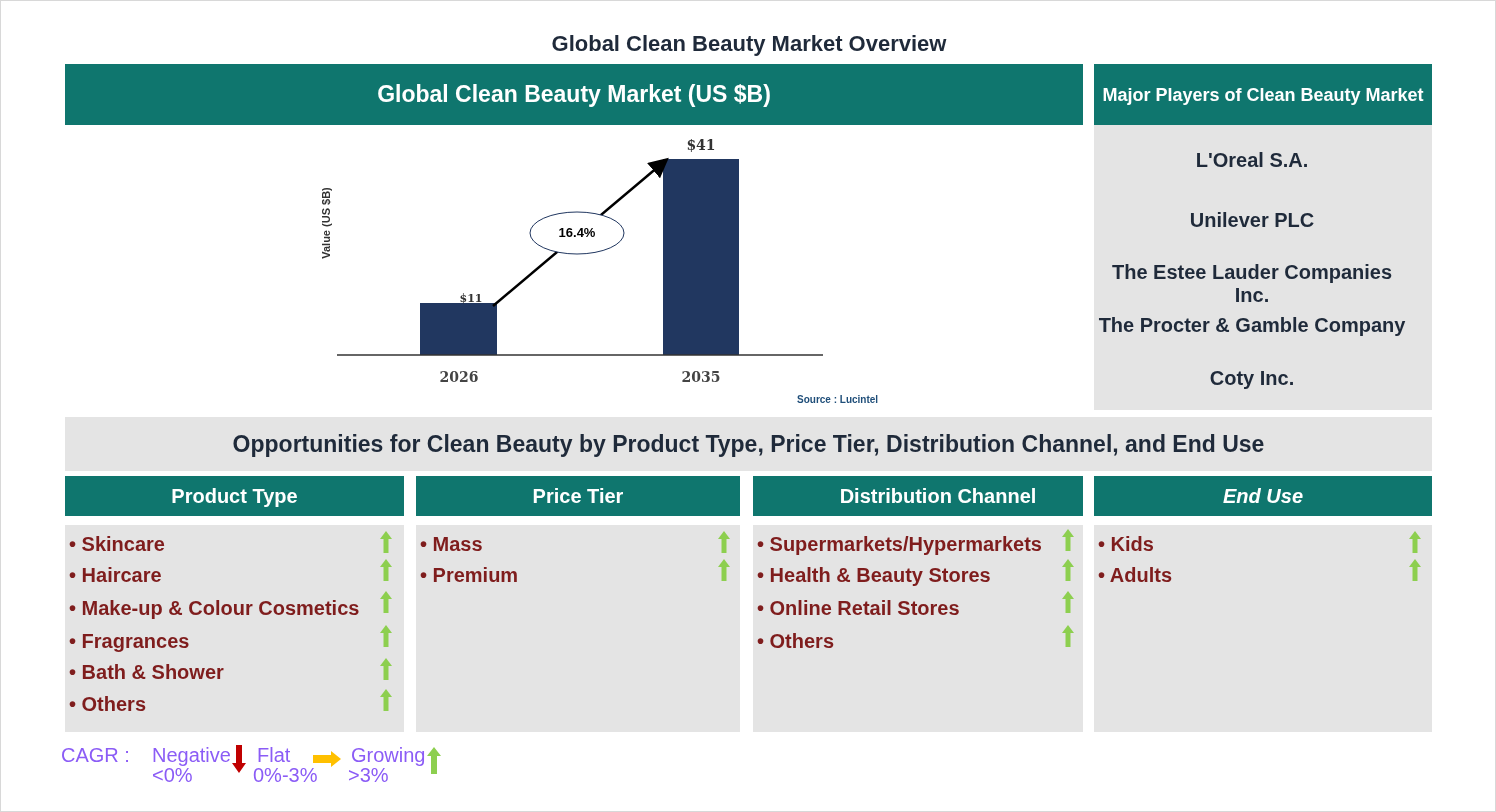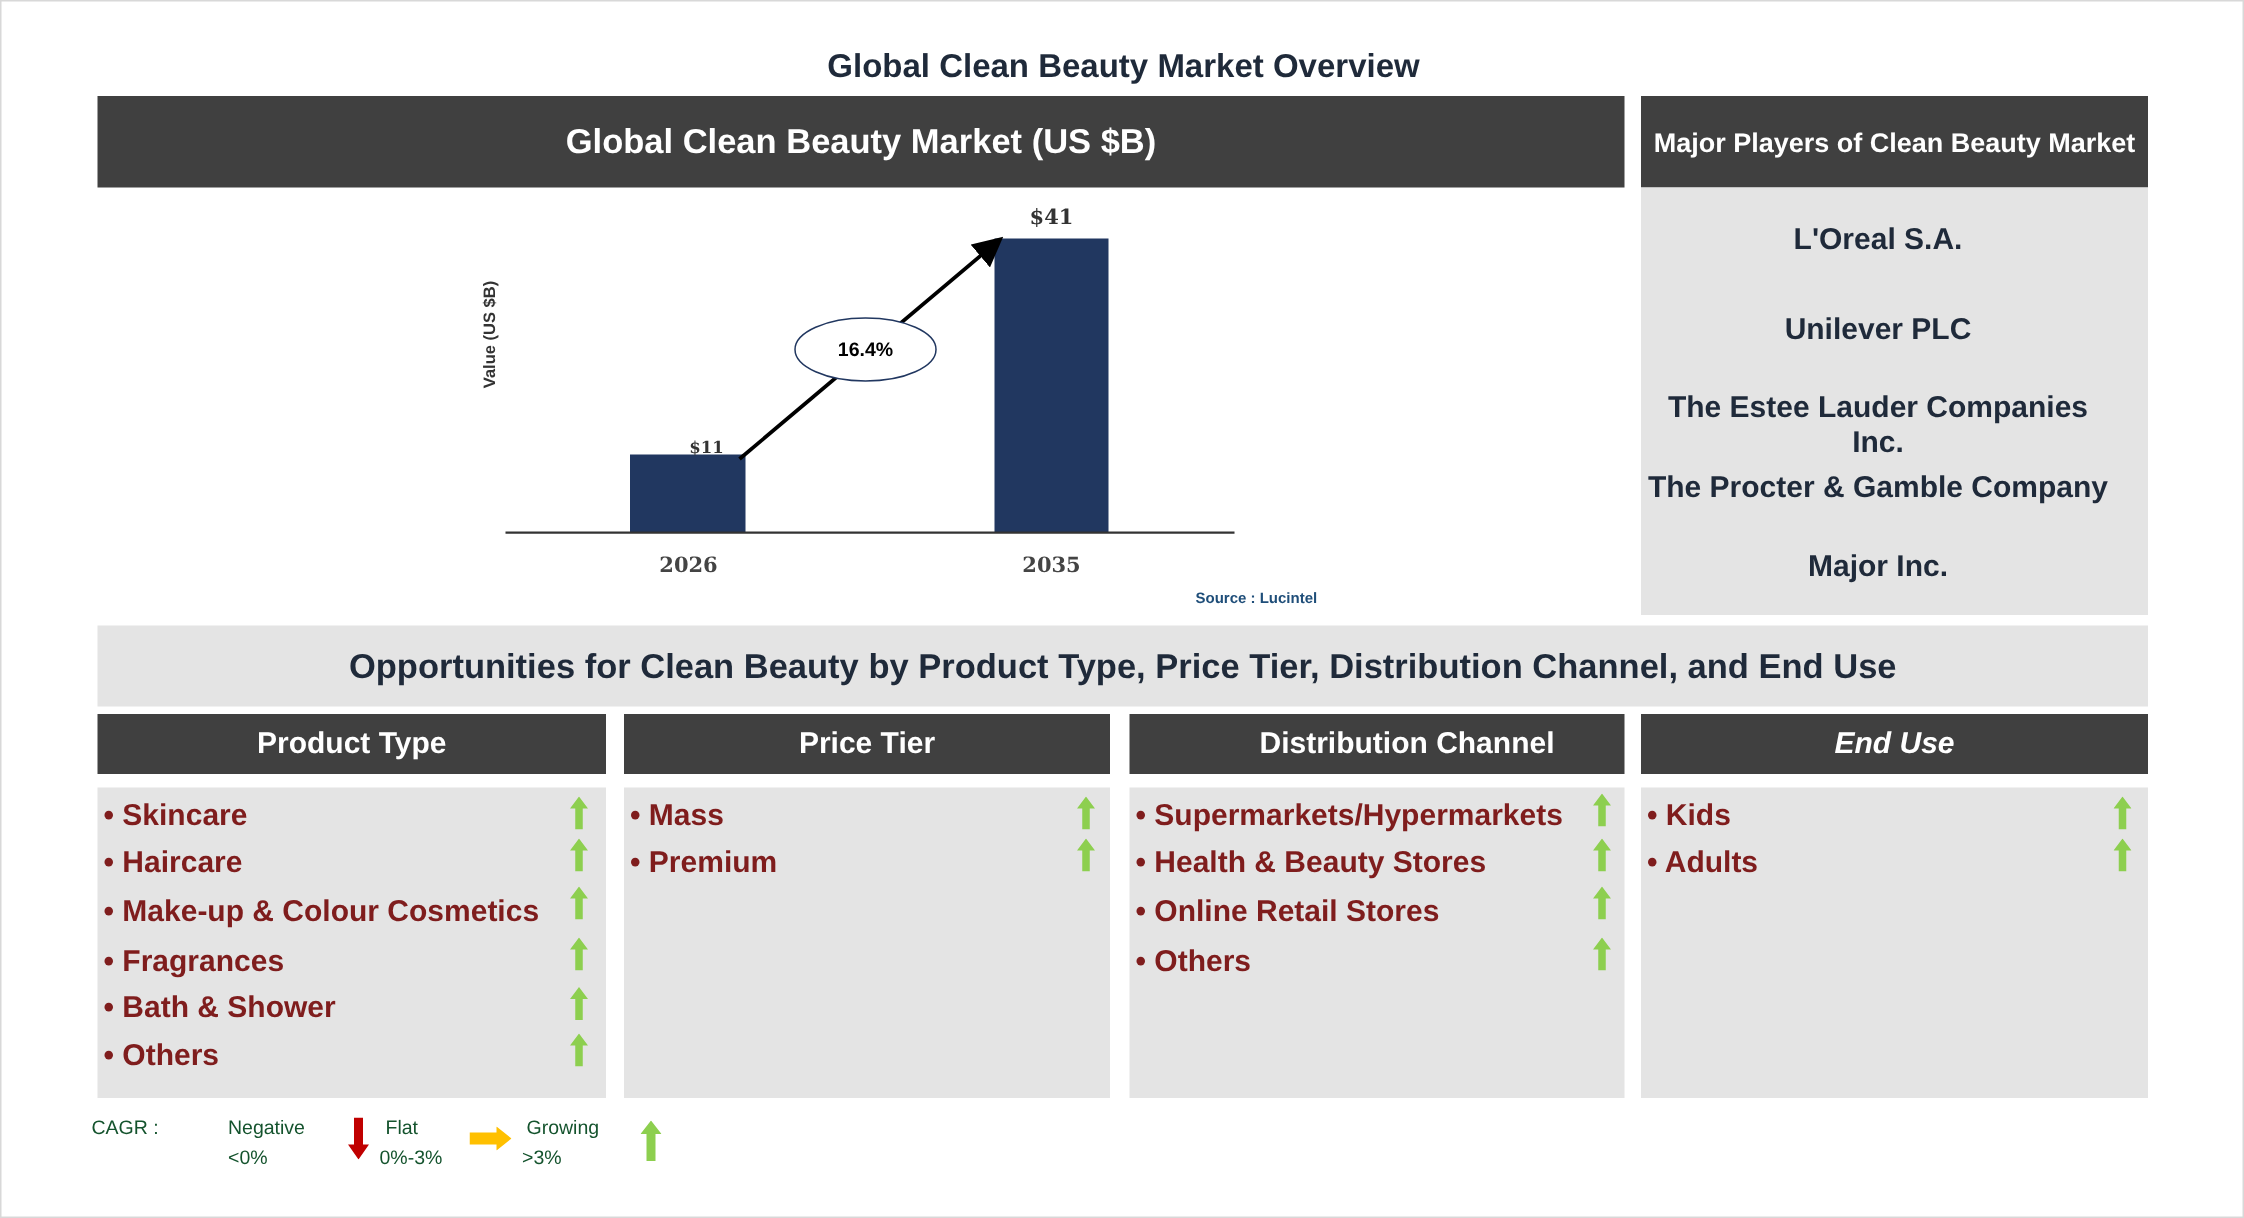--- a/index.html
+++ b/index.html
@@ -1,32 +1,32 @@
 <!DOCTYPE html>
 <html><head>
 <meta charset="utf-8">
 <style>
   * { box-sizing: border-box; margin: 0; padding: 0; }
   body { width: 1496px; height: 812px; background: #fff; font-family: "Liberation Sans", sans-serif; position: relative; overflow: hidden; border: 1px solid #d8d8d8; }
   .abs { position: absolute; }
   .title { left: 0; width: 1496px; top: 30px; text-align: center; font-size: 22px; font-weight: bold; color: #1f2a3a; }
-  .navy { background: #404040; color: #fff; font-weight: bold; display: flex; align-items: center; justify-content: center; text-align: center; }
+  .navy { background: #0f766e; color: #fff; font-weight: bold; display: flex; align-items: center; justify-content: center; text-align: center; }
   .gray { background: #e4e4e4; }
   .chart-head { left: 64px; top: 63px; width: 1018px; height: 61px; font-size: 23px; }
   .players-head { left: 1093px; top: 63px; width: 338px; height: 61px; font-size: 18px; line-height: 24px; }
   .players-body { left: 1093px; top: 124px; width: 338px; height: 285px; }
   .player { position: absolute; left: 0; width: 316px; text-align: center; font-size: 20px; font-weight: bold; color: #1f2a3a; }
   .opp { left: 64px; top: 416px; width: 1367px; height: 54px; display: flex; align-items: center; justify-content: center; font-size: 23px; font-weight: bold; color: #1f2a3a; }
   .col-head { top: 475px; height: 40px; font-size: 20px; }
   .col-body { top: 524px; height: 207px; }
   .item { position: absolute; left: 4px; font-size: 20px; font-weight: bold; color: #7f1d1d; white-space: nowrap; }
   .up { position: absolute; width: 12px; height: 22px; }
   .chart-area { left: 300px; top: 130px; width: 640px; height: 285px; }
   .serif { font-family: "DejaVu Serif", serif; }
-  .legend { font-size: 13px; color: #14532d; }
+  .legend { font-size: 20px; color: #8b5cf6; }
 </style>
 </head>
 <body>
 
 <div class="abs title">Global Clean Beauty Market Overview</div>
 
 <div class="abs navy chart-head">Global Clean Beauty Market (US $B)</div>
 
 <div class="abs chart-area">
   <svg width="640" height="285" viewBox="300 130 640 285">
@@ -49,21 +49,21 @@
   <div class="abs serif" style="left:370px;top:238px;width:60px;text-align:center;font-size:14px;font-weight:bold;color:#444;">2035</div>
   <div class="abs" style="left:496px;top:263px;width:140px;font-size:10px;font-weight:bold;color:#1f4e79;">Source : Lucintel</div>
 </div>
 
 <div class="abs navy players-head">Major Players of Clean Beauty Market</div>
 <div class="abs gray players-body">
   <div class="player" style="top:24px">L'Oreal S.A.</div>
   <div class="player" style="top:84px">Unilever PLC</div>
   <div class="player" style="top:136px">The Estee Lauder Companies Inc.</div>
   <div class="player" style="top:189px">The Procter &amp; Gamble Company</div>
-  <div class="player" style="top:242px">Major Inc.</div>
+  <div class="player" style="top:242px">Coty Inc.</div>
 </div>
 
 <div class="abs gray opp">Opportunities for Clean Beauty by Product Type, Price Tier, Distribution Channel, and End Use</div>
 
 <div class="abs navy col-head" style="left:64px;width:339px;">Product Type</div>
 <div class="abs gray col-body" style="left:64px;width:339px;">
   <div class="item" style="top:8px">• Skincare</div>
   <div class="item" style="top:39px">• Haircare</div>
   <div class="item" style="top:72px">• Make-up &amp; Colour Cosmetics</div>
   <div class="item" style="top:105px">• Fragrances</div>

